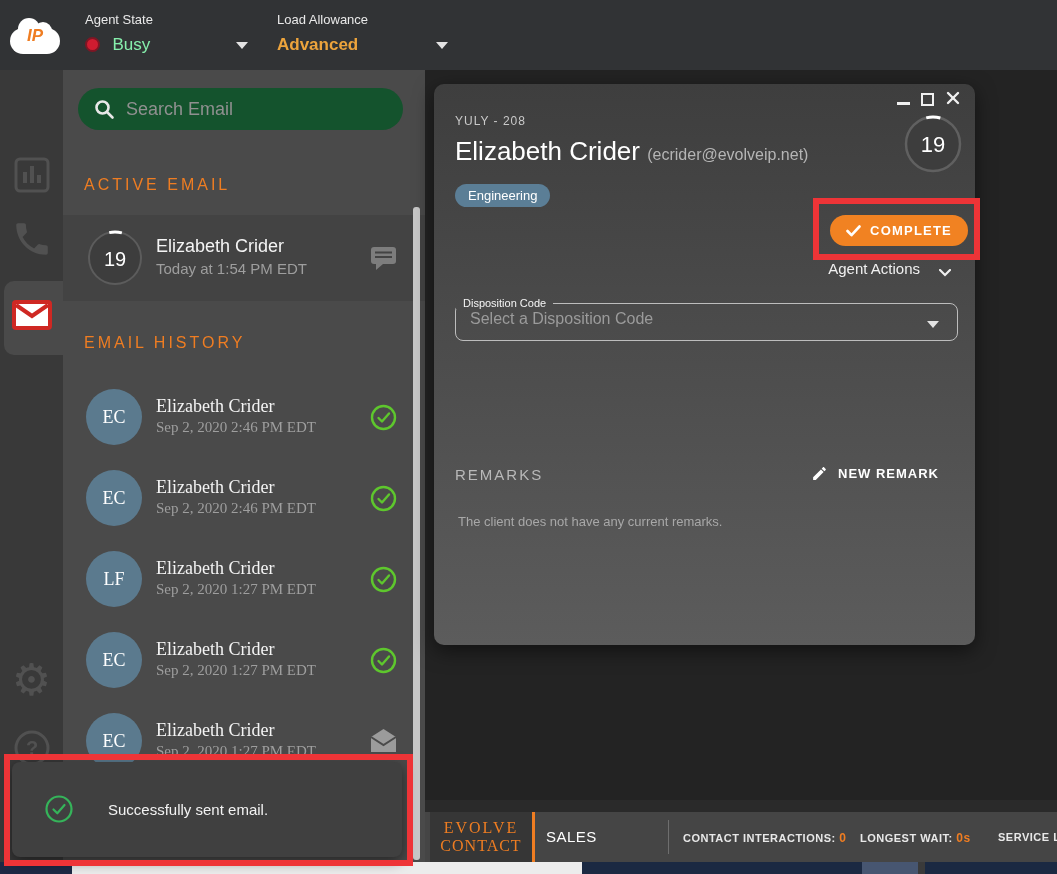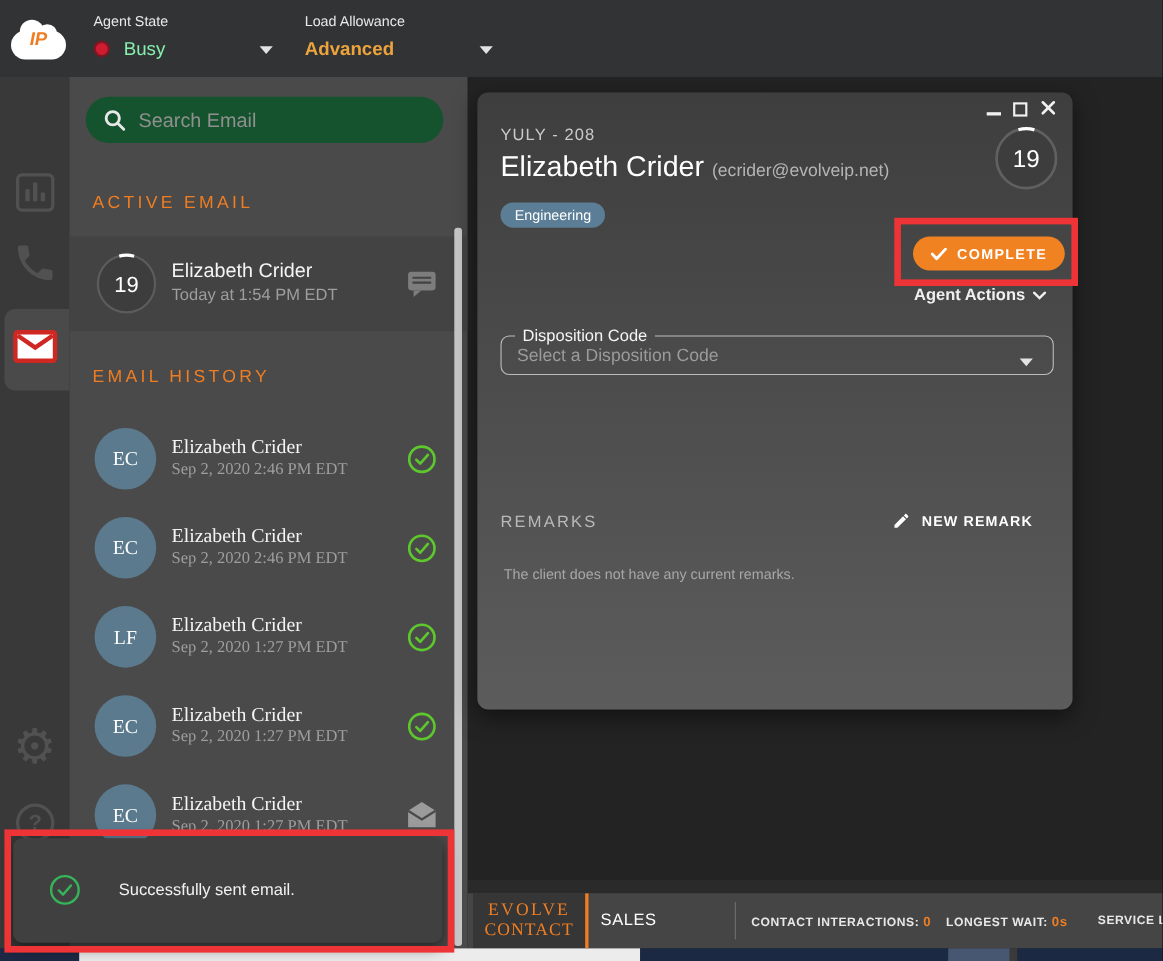--- a/index.html
+++ b/index.html
@@ -43,33 +43,33 @@
   .h-row { position:absolute; left:0; width:362px; height:81px; cursor:pointer;font-family:Liberation Serif, serif; }
   .init-av { position:absolute; left:23px; top:12px; width:56px; height:56px; border-radius:50%; background:#5b7a8e; color:#fff;
     font-size:18px; display:flex; align-items:center; justify-content:center; }
   .scrollthumb { position:absolute; left:350px; top:137px; width:7px; height:653px; background:#c7c7c7; border-radius:3px; cursor:pointer; }
 
   
   .card { left:434px; top:84px; width:541px; height:561px; border-radius:10px;
     background:linear-gradient(#3e3e3e,#5c5c5c); box-shadow:0 6px 20px rgba(0,0,0,.5); z-index:4; }
   .win-min { position:absolute; left:463px; top:18px; width:13px; height:3px; background:#f0f0f0; cursor:pointer; }
   .win-max { position:absolute; left:487px; top:9px; width:13px; height:13px; border:2px solid #f0f0f0; cursor:pointer; }
-  .queue-lbl { position:absolute; left:21px; top:30px; font-size:15px; letter-spacing:1px; color:#c9c9c9; }
+  .queue-lbl { position:absolute; left:21px; top:30px; font-size:12px; letter-spacing:1px; color:#c9c9c9; }
   .client-name { position:absolute; left:21px; top:52px; font-size:26px; color:#fff; }
   .client-mail { font-size:16px; color:#b5b5b5; }
   .chip { position:absolute; left:21px; top:100px; height:23px; padding:0 13px; background:#5b7e96; border-radius:12px;
     color:#fff; font-size:13px; display:flex; align-items:center; }
   .big-timer { position:absolute; left:469px; top:30px; width:60px; height:60px; }
   .complete-btn { position:absolute; left:396px; top:131px; width:138px; height:31px; background:#f18222; border:none; border-radius:16px;
     color:#fff; font-size:13px; font-weight:bold; letter-spacing:1.2px; display:flex; align-items:center; justify-content:center; gap:9px;
     cursor:pointer; font-family:"Liberation Sans", sans-serif; }
-  .agent-actions { position:absolute; top:176px; right:24px; color:#f0f0f0; font-size:15px; font-weight:bold; cursor:pointer;
-    display:flex; align-items:center; gap:7px; }
+  .agent-actions { position:absolute; top:176px; right:24px; color:#f0f0f0; font-size:15px; font-weight:normal; cursor:pointer;
+    display:flex; align-items:flex-end; gap:19px; }
   fieldset.dd { position:absolute; left:21px; width:503px; height:44px; border:1px solid #bdbdbd; border-radius:8px; cursor:pointer; }
-  fieldset.dd legend { margin-left:12px; padding:0 7px; font-size:15px; color:#f5f5f5; }
+  fieldset.dd legend { padding:0 7px; font-size:11px; color:#f5f5f5; }
   .dd-value { padding:1px 0 0 14px; font-size:16px; }
   .dd-caret { position:absolute; right:18px; top:12px; }
   .remarks-title { letter-spacing:2px; font-size:15px; color:#b9b9b9; }
   .new-remark { position:absolute; top:381px; right:36px; color:#fff; font-size:13px; font-weight:bold; letter-spacing:1px;
     display:flex; align-items:center; gap:10px; cursor:pointer; }
   .empty-remark { position:absolute; left:24px; top:430px; font-size:13px; color:#a8a8a8; }
 
   
   .bar-shadowstrip { left:425px; top:800px; width:632px; height:12px; background:#2a2a2a; z-index:2; }
   .statusbar { left:425px; top:812px; width:632px; height:50px; background:#454545; z-index:2; overflow:hidden; }

